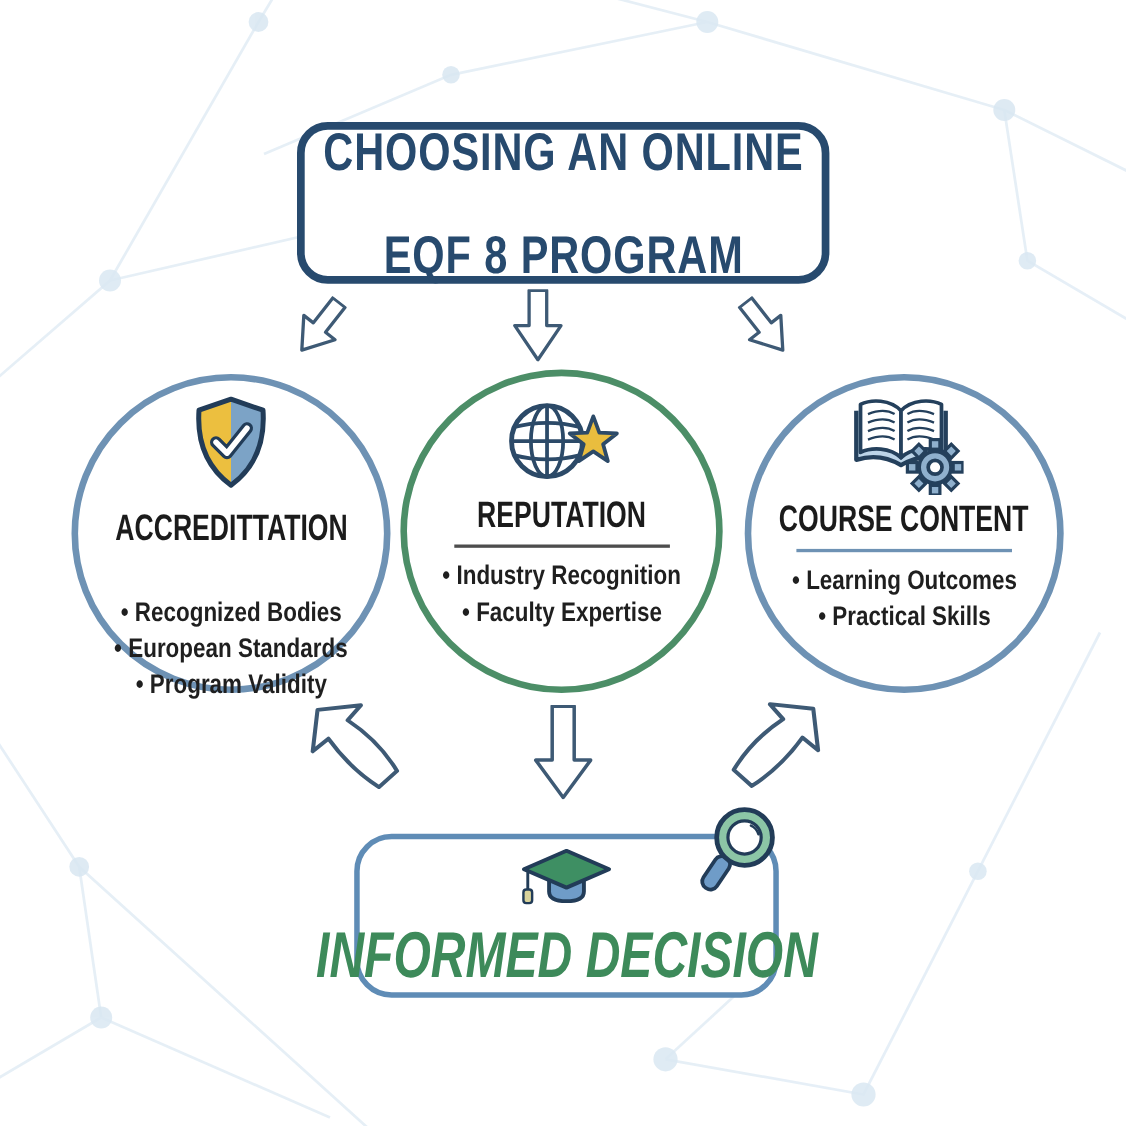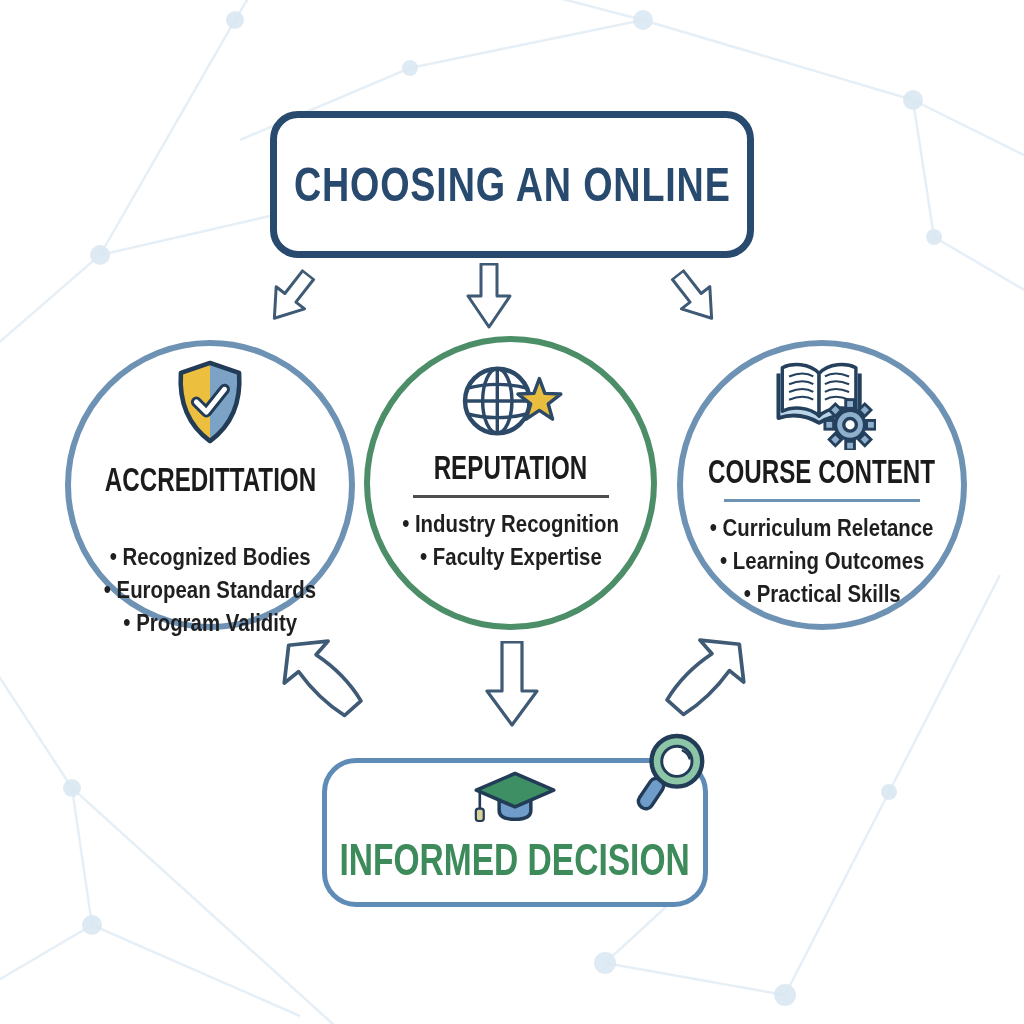--- a/index.html
+++ b/index.html
@@ -30,21 +30,21 @@
   .divider{margin-top:9px;width:196px;height:3px;}
   .divider.blue{background:var(--steel,#6e92b4);}
   .divider.dark{background:var(--divider-dark,#4d4d4d);}
   ul.bullets{list-style:none;margin:9px 0 0;padding:0;text-align:center;}
   ul.bullets li{line-height:33px;font-size:24px;color:#1f1f1f;font-weight:bold;}
   .bullet::before{content:"• ";}
 
   .decision-box{position:absolute;left:322px;top:758px;width:386px;height:149px;box-sizing:border-box;
                 border:5px solid var(--steel2,#5f8cb6);border-radius:34px;background:#fff;z-index:2;
                 display:flex;flex-direction:column;align-items:center;padding-top:6px;}
-  .decision-label{margin-top:6px;font-size:43px;font-weight:bold;color:var(--green-text,#3d8a5a);}
+  .decision-label{margin-top:6px;font-size:56px;font-weight:bold;color:var(--green-text,#3d8a5a);font-style:italic;}
 
   .arrow{position:absolute;z-index:1;}
   .magnifier{position:absolute;left:634px;top:731px;z-index:3;}
 </style>
 </head>
 <body>
 
 <div class="stage">
 
   <svg class="bg-net" width="1024" height="1024" viewBox="0 0 1024 1024">
@@ -71,20 +71,23 @@
         <circle cx="92" cy="925" r="10"></circle>
       <circle cx="605" cy="963" r="11"></circle>
         <circle cx="785" cy="995" r="11"></circle>
       <circle cx="889" cy="792" r="8"></circle>
     </g>
   </svg>
 
   <div class="title-box">
     <div class="title-line">
       <span class="cond">CHOOSING AN ONLINE</span>
+    </div>
+    <div class="title-line">
+      <span class="cond">EQF 8 PROGRAM</span>
     </div>
   </div>
 
   <svg class="arrow" style="left:271px;top:268px;transform:rotate(38deg);" width="40" height="58" viewBox="0 0 40 58">
     <path d="M13,1 H27 V30 H38 L20,56 L2,30 H13 Z" fill="#fff" stroke="#3e5a75" stroke-width="3" stroke-linejoin="round"></path>
   </svg>
   <svg class="arrow" style="left:466px;top:263px;" width="46" height="66" viewBox="0 0 46 66">
     <path d="M15,1 H31 V33 H44 L23,64 L2,33 H15 Z" fill="#fff" stroke="#3e5a75" stroke-width="3" stroke-linejoin="round"></path>
   </svg>
   <svg class="arrow" style="left:675px;top:268px;transform:rotate(-38deg);" width="40" height="58" viewBox="0 0 40 58">
@@ -166,21 +169,20 @@
           <circle cx="0" cy="0" r="15" fill="#8fb0cd" stroke="#24405c" stroke-width="3.5"></circle>
           <circle cx="0" cy="0" r="6.5" fill="#fff" stroke="#24405c" stroke-width="3.5"></circle>
         </g>
       </svg>
     </div>
     <h2 class="circle-heading">
       <span class="condh">COURSE CONTENT</span>
     </h2>
     <div class="divider blue"></div>
     <ul class="bullets">
-      <li><span class="condb bullet">Curriculum Reletance</span></li>
       <li><span class="condb bullet">Learning Outcomes</span></li>
       <li><span class="condb bullet">Practical Skills</span></li>
     </ul>
   </div>
 
   <svg class="arrow" style="left:281px;top:638px;" width="92" height="88" viewBox="0 0 84 84" preserveAspectRatio="none">
     <path d="M7,7 L43,3 L32,16 Q58,34 73,60 L58,74 Q34,58 16,32 L3,43 Z" fill="#fff" stroke="#3e5a75" stroke-width="3.4" stroke-linejoin="round"></path>
   </svg>
   <svg class="arrow" style="left:485px;top:641px;" width="54" height="86" viewBox="0 0 54 86">
     <path d="M17,1 H37 V50 H52 L27,84 L2,50 H17 Z" fill="#fff" stroke="#3e5a75" stroke-width="3.2" stroke-linejoin="round"></path>

